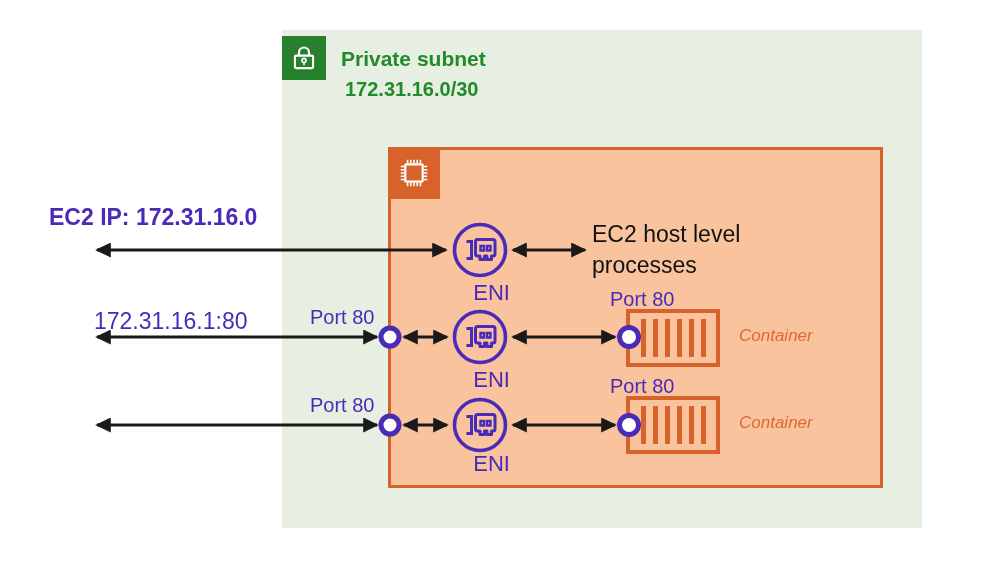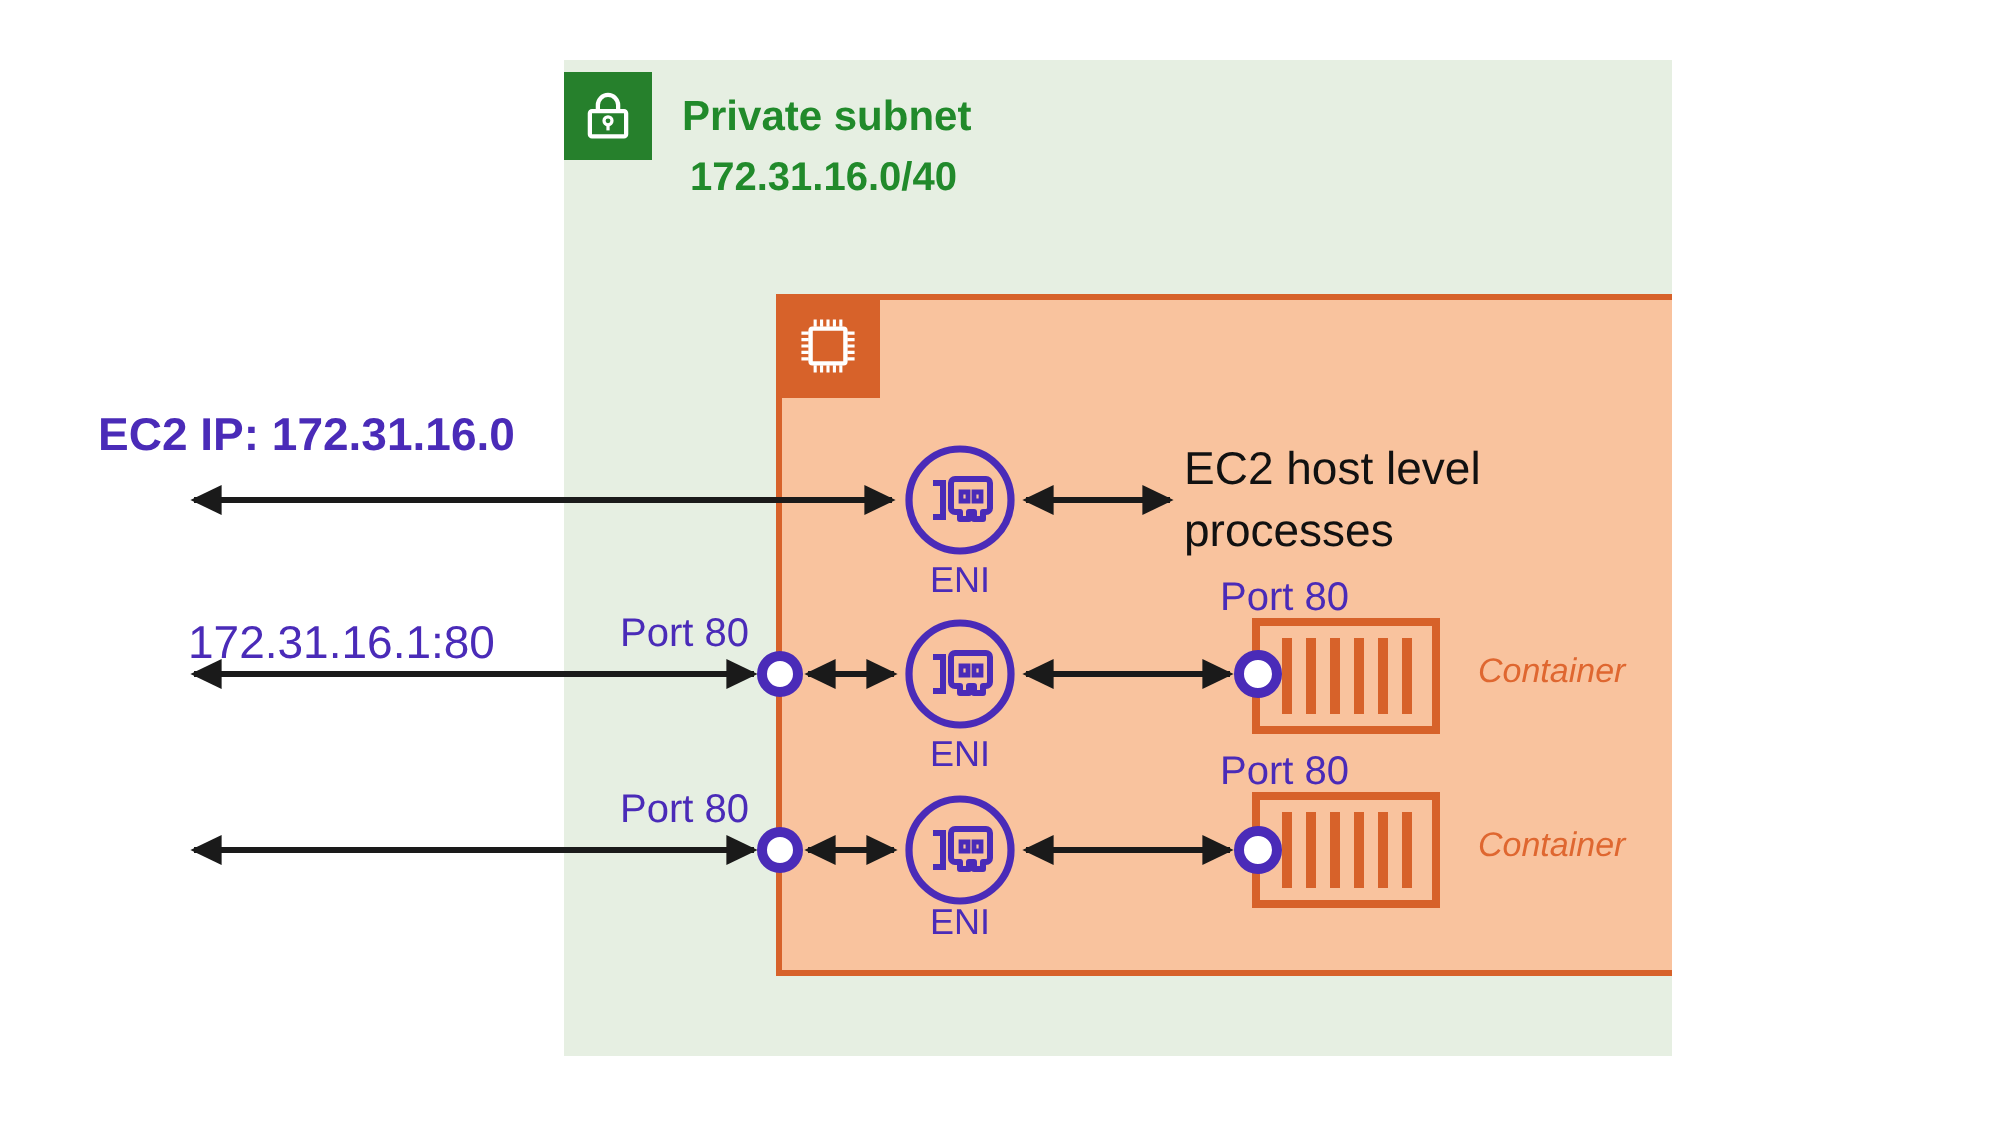--- a/index.html
+++ b/index.html
@@ -1,21 +1,21 @@
 <!DOCTYPE html>
 <html><head>
 <meta charset="utf-8">
 <style>
   :root{
     --green:#218a2b; --lockbg:#26802c; --subnet:#e6efe2;
     --orange:#d7622a; --orangetext:#df6730; --peach:#f9c39e;
     --purple:#4a2bb8; --ink:#1a1a1a;
   }
   html,body{margin:0;padding:0;background:#fff;}
-  .canvas{position:relative;width:836px;height:570px;background:#ffffff;
+  .canvas{position:relative;width:1000px;height:570px;background:#ffffff;
           font-family:"Liberation Sans", sans-serif;overflow:hidden;}
   .abs{position:absolute;}
   .subnet-box{left:282px;top:30px;width:640px;height:498px;background:var(--subnet);}
   .lock-sq{left:282px;top:36px;width:44px;height:44px;background:var(--lockbg);
            display:flex;align-items:center;justify-content:center;}
   .subnet-title{left:341px;top:47px;font-size:21px;font-weight:600;color:var(--green);}
   .subnet-cidr{left:345px;top:78px;font-size:20px;font-weight:600;color:var(--green);}
   .ec2-box{left:388px;top:147px;width:495px;height:341px;box-sizing:border-box;
            background:var(--peach);border:3px solid var(--orange);}
   .chip-sq{left:388px;top:147px;width:52px;height:52px;background:var(--orange);
@@ -27,21 +27,21 @@
   .ip-c2{left:94px;top:389px;}
   .port-label{font-size:20px;font-weight:400;color:var(--purple);white-space:nowrap;}
   .pl-left-1{left:310px;top:306px;}
   .pl-left-2{left:310px;top:394px;}
   .pl-cont-1{left:610px;top:288px;}
   .pl-cont-2{left:610px;top:375px;}
   .eni-ic{width:60px;height:60px;}
   .eni-1{left:450px;top:220px;}
   .eni-2{left:450px;top:307px;}
   .eni-3{left:450px;top:395px;}
-  .eni-label{width:60px;text-align:center;font-size:18px;color:var(--purple);}
+  .eni-label{width:60px;text-align:right;font-size:22px;color:var(--purple);}
   .enil-1{left:450px;top:280px;}
   .enil-2{left:450px;top:367px;}
   .enil-3{left:450px;top:451px;}
   .container-box{width:94px;height:58px;box-sizing:border-box;border:4px solid var(--orange);
                  display:flex;align-items:center;justify-content:center;gap:7px;}
   .cont-1{left:626px;top:309px;}
   .cont-2{left:626px;top:396px;}
   .bar{width:5px;height:38px;background:var(--orange);}
   .container-label{font-size:17px;color:var(--orangetext);white-space:nowrap;font-style:italic;}
   .cl-1{left:739px;top:326px;}
@@ -82,21 +82,21 @@
   <div class="abs subnet-box"></div>
 
   <div class="abs ec2-box"></div>
 
   <div class="abs lock-sq">
     <svg width="32" height="32">
         <use href="#sym-lock"></use>
       </svg>
   </div>
   <div class="abs subnet-title">Private subnet</div>
-  <div class="abs subnet-cidr">172.31.16.0/40</div>
+  <div class="abs subnet-cidr">172.31.16.0/30</div>
 
   <div class="abs chip-sq">
     <svg width="44" height="44">
         <use href="#sym-chip"></use>
       </svg>
   </div>
 
   <div class="abs ip-label ip-host">EC2 IP: 172.31.16.0</div>
   <div class="abs ip-label ip-c1">172.31.16.1:80</div>
 

